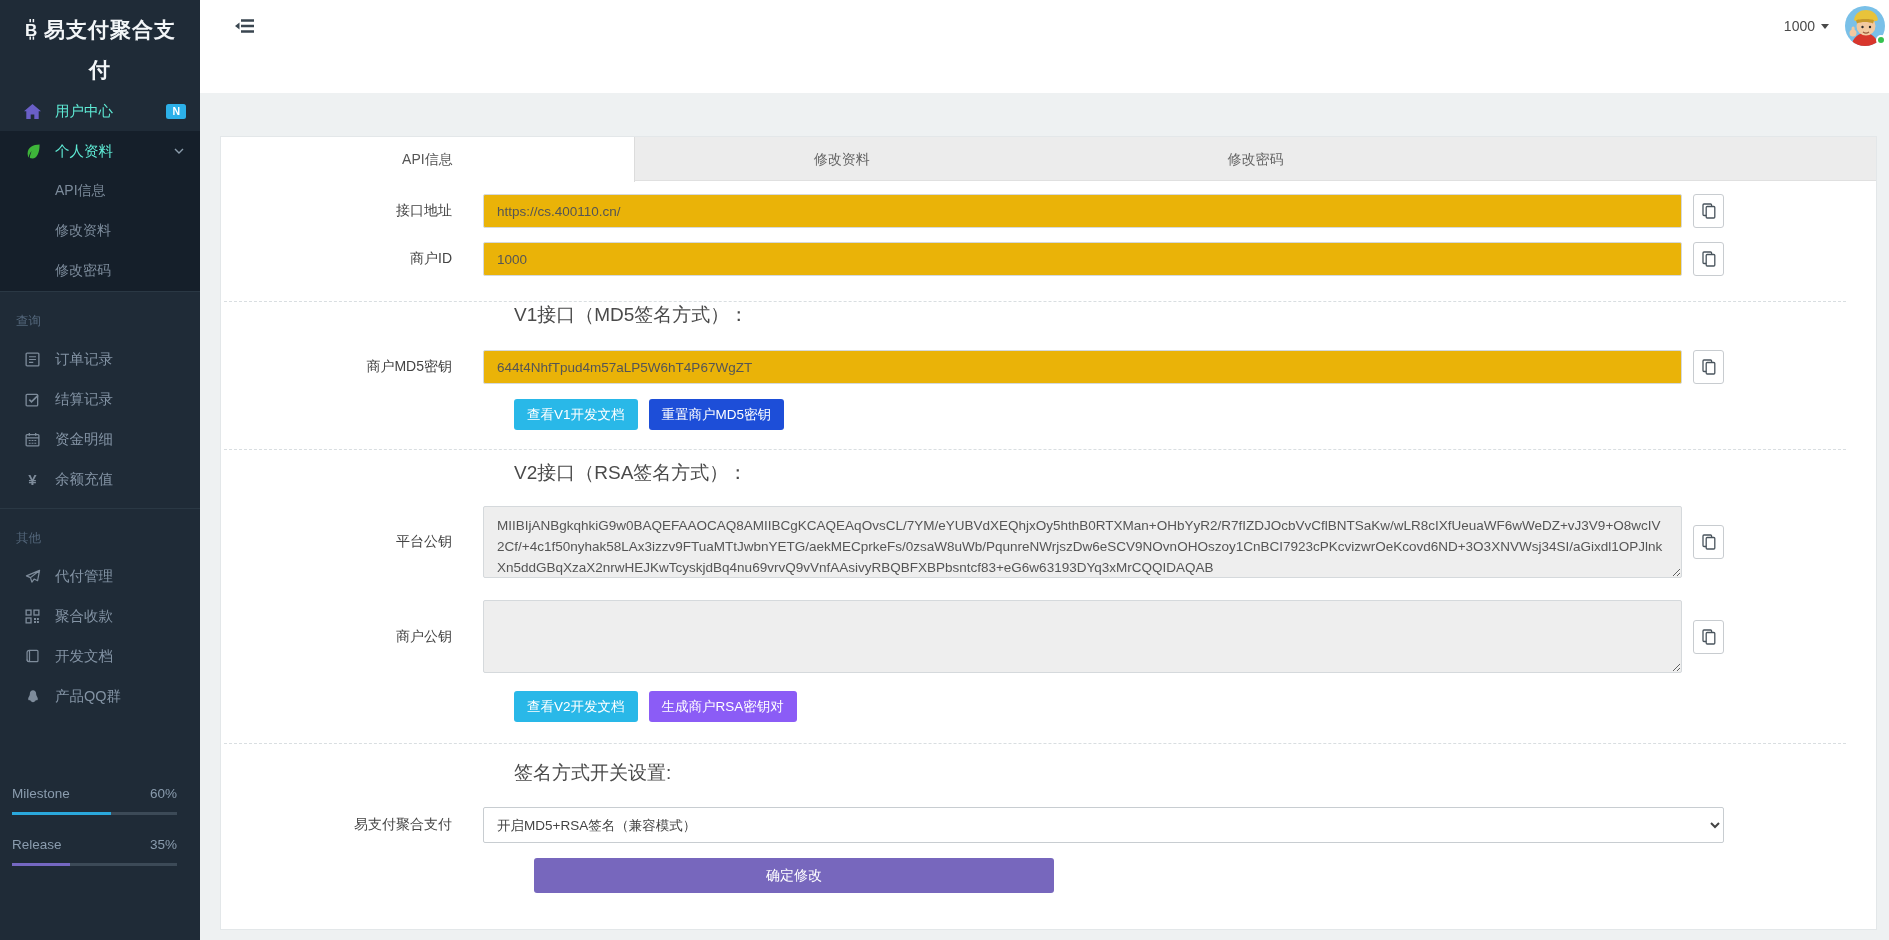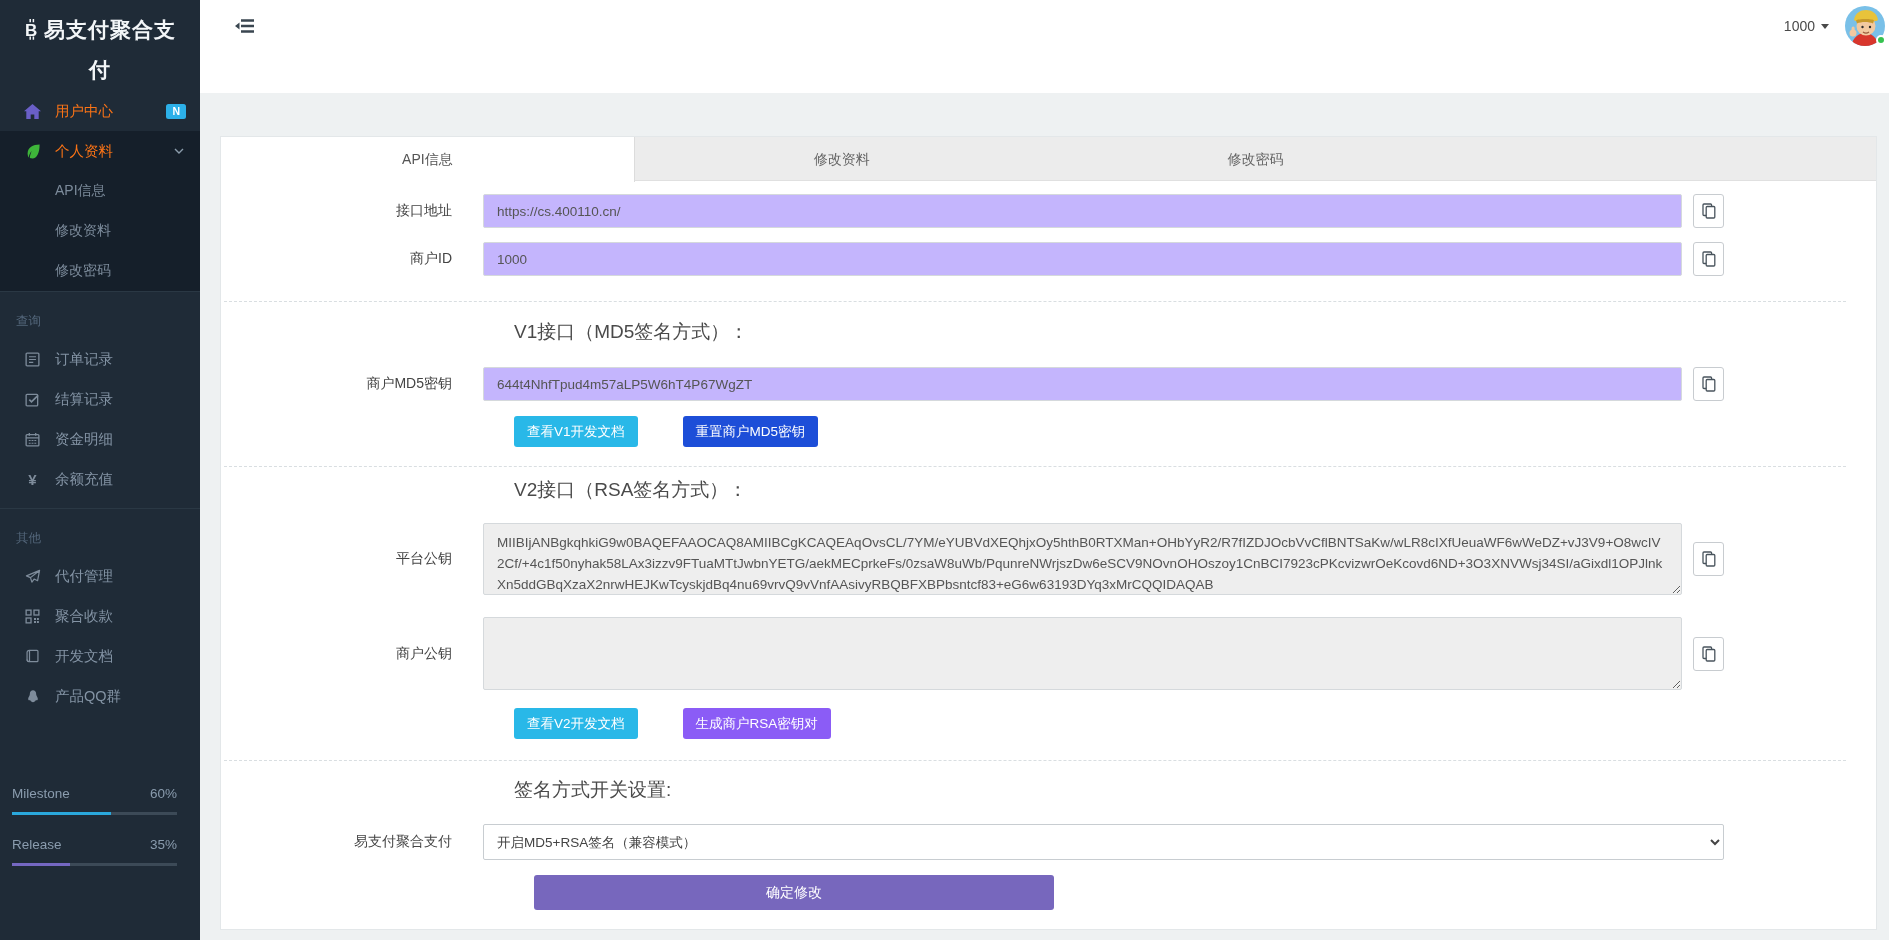--- a/index.html
+++ b/index.html
@@ -6,21 +6,21 @@
   html,body { width:1889px; height:940px; overflow:hidden; }
   body { font-family:"Liberation Sans","DejaVu Sans",sans-serif; background:#eef1f2; position:relative; color:#555; }
 
   
   .sidebar { position:absolute; left:0; top:0; width:200px; height:940px; background:#1f2b37; z-index:5; }
   .brand { padding:10px 15px 0 15px; text-align:center; color:#f3f6f8; font-size:21px; font-weight:bold; line-height:40px; height:91px; letter-spacing:1px; }
   .brand .bicon { display:inline-block; vertical-align:-3px; margin-right:5px; }
   .mitem { height:40px; display:flex; align-items:center; padding-left:24px; cursor:pointer; }
   .mitem .ic { width:17px; display:inline-flex; justify-content:center; margin-right:14px; flex:0 0 17px; }
   .mitem .lbl { font-size:14.5px; color:#8494a5; }
-  .mitem.active .lbl { color:#f97316; }
+  .mitem.active .lbl { color:#5eead4; }
   .badge-n { margin-left:auto; margin-right:14px; background:#2cb0e8; color:#fff; font-size:10.5px; font-weight:bold; border-radius:2.5px; padding:2px 6px; line-height:11px; }
   .chev { margin-left:auto; margin-right:16px; display:flex; }
   .group { background:#151f2a; }
   .subitem { height:40px; display:flex; align-items:center; padding-left:55px; cursor:pointer; }
   .subitem .lbl { font-size:14px; color:#7c8b9b; }
   .sdivider { border-top:1px solid #2a3844; }
   .sectionlabel { padding:21px 0 9px 16px; font-size:12.5px; color:#53667a; }
   .yen { color:#7e8c9b; font-weight:bold; font-size:15px; line-height:15px; }
   .progress-wrap { position:absolute; left:12px; width:165px; top:786px; }
   .pblock { margin-bottom:22px; }
@@ -43,26 +43,26 @@
   
   .content { position:absolute; left:200px; top:93px; right:0; bottom:0; background:#eef1f2; }
   .card { position:absolute; left:20px; top:43px; width:1657px; height:794px; background:#fff; border:1px solid #e3e7e9; }
   .tabs { display:flex; height:44px; background:#ececec; border-bottom:1px solid #e0e0e0; }
   .tab { width:25%; text-align:center; line-height:44px; font-size:14px; color:#666; cursor:pointer; }
   .tab.active { background:#fff; border-right:1px solid #dcdcdc; height:45px; color:#555; }
   .tab-body { padding-top:13px; }
 
   .frow { display:flex; align-items:center; margin-right:152px; }
   .flabel { width:262px; text-align:right; padding-right:31px; font-size:14px; color:#444; flex:0 0 262px; }
-  .ctl { flex:1; height:34px; background:#c4b5fd; border:1px solid #d5d9dc; border-radius:2px; padding:0 13px; color:#555; font-size:13.5px; font-family:"Liberation Sans","DejaVu Sans",sans-serif; outline:none; }
+  .ctl { flex:1; height:34px; background:#eab308; border:1px solid #d5d9dc; border-radius:2px; padding:0 13px; color:#555; font-size:13.5px; font-family:"Liberation Sans","DejaVu Sans",sans-serif; outline:none; }
   .ctl-area { flex:1; background:#eee; border:1px solid #d5d9dc; border-radius:2px; padding:8px 13px; color:#555; font-size:13.5px; line-height:21px; font-family:"Liberation Sans","DejaVu Sans",sans-serif; resize:vertical; outline:none; overflow:hidden; }
   .copybtn { flex:0 0 31px; width:31px; height:34px; margin-left:11px; background:#fff; border:1px solid #c8ccd0; border-radius:3px; display:flex; align-items:center; justify-content:center; cursor:pointer; }
   .dashrule { border:none; border-top:1px dashed #d9dee1; margin:0 30px 0 3px; }
   .sheading { margin-left:293px; font-size:19px; color:#4a4a4a; }
-  .btnrow { margin-left:293px; display:flex;gap:34px; }
+  .btnrow { margin-left:293px; display:flex; }
   .btn { height:31px; padding:0 13px; border:none; border-radius:3px; color:#fff; font-size:13.5px; cursor:pointer; font-family:"Liberation Sans","DejaVu Sans",sans-serif; }
   .btn + .btn { margin-left:11px; }
   .btn-cyan { background:#29b8e8; }
   .btn-red { background:#1d4ed8; }
   .btn-green { background:#8b5cf6; }
   .selctl { flex:1; height:36px; background:#fff; border:1px solid #c8cdd1; border-radius:2px; color:#444; font-size:13.5px; padding:0 9px; outline:none; font-family:"Liberation Sans","DejaVu Sans",sans-serif; }
   .submitrow { margin-left:293px; }
   .btn-purple { width:520px; height:35px; background:#7767bd; font-size:14px; }
 
   svg { display:block; }
@@ -280,21 +280,21 @@
         <span class="copybtn">
           <svg width="14" height="16" viewBox="0 0 14 16">
               <rect x="1" y="1" width="8.6" height="11.5" rx="1" fill="#fff" stroke="#49545d" stroke-width="1.3"></rect>
               <rect x="4.2" y="3.5" width="8.6" height="11.5" rx="1" fill="#fff" stroke="#49545d" stroke-width="1.3"></rect>
             </svg>
         </span>
       </div>
 
       <hr class="dashrule" style="margin-top:25px;">
 
-      <div class="sheading" style="margin-top:17px;">V1接口（MD5签名方式）：</div>
+      <div class="sheading" style="">V1接口（MD5签名方式）：</div>
 
       <div class="frow" style="margin-top:22px;">
         <label class="flabel">商户MD5密钥</label>
         <input class="ctl" readonly="" value="644t4NhfTpud4m57aLP5W6hT4P67WgZT" style="">
         <span class="copybtn">
           <svg width="14" height="16" viewBox="0 0 14 16">
               <rect x="1" y="1" width="8.6" height="11.5" rx="1" fill="#fff" stroke="#49545d" stroke-width="1.3"></rect>
               <rect x="4.2" y="3.5" width="8.6" height="11.5" rx="1" fill="#fff" stroke="#49545d" stroke-width="1.3"></rect>
             </svg>
         </span>

